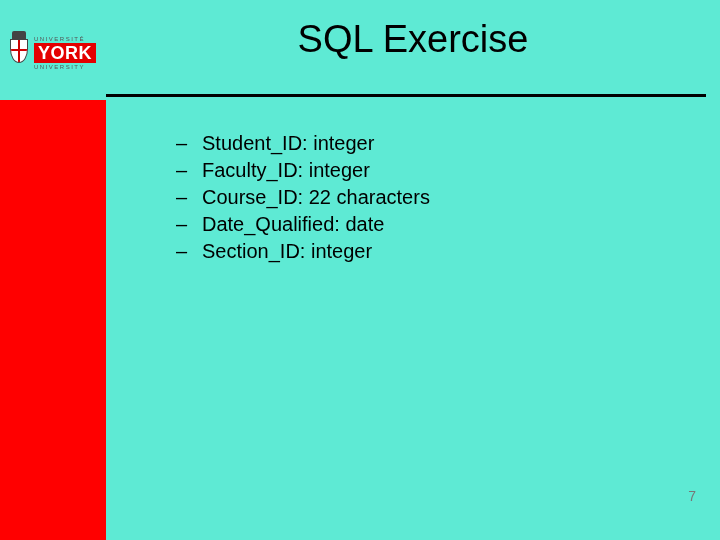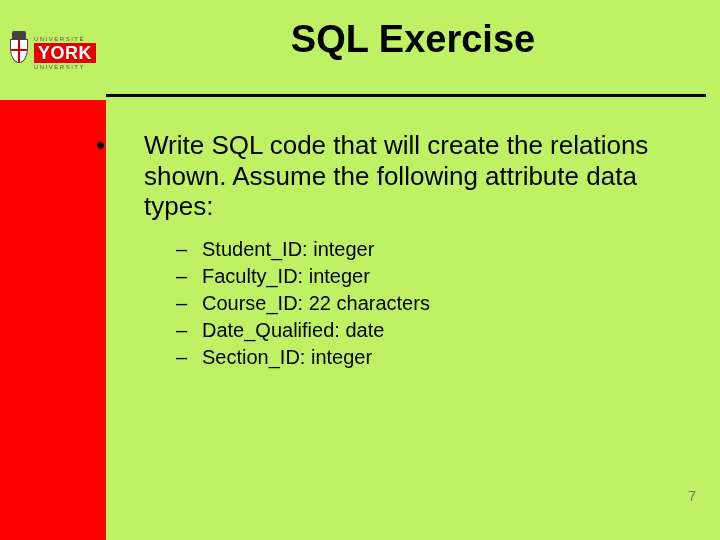--- a/index.html
+++ b/index.html
@@ -1,21 +1,21 @@
 <!DOCTYPE html>
 <html><head>
 <meta charset="utf-8">
 <style>
   * { margin: 0; padding: 0; box-sizing: border-box; }
   html, body { width: 720px; height: 540px; font-family: Arial, Helvetica, sans-serif; background: #fff; }
   .slide {
     position: relative;
     width: 720px;
     height: 540px;
-    background: #bef264;
+    background: #5eead4;
     overflow: hidden;
   }
   .red-sidebar {
     position: absolute;
     left: 0;
     top: 100px;
     width: 106px;
     height: 440px;
     background: #ff0000;
   }
@@ -66,21 +66,21 @@
   }
   .logo-univ { font-size: 6px; letter-spacing: 1.5px; color: #555; display:block; }
   .title {
     position: absolute;
     left: 106px;
     right: 0;
     top: 18px;
     text-align: center;
     font-size: 38px;
     color: #000;
-    font-weight: bold;
+    font-weight: normal;
   }
   .hr {
     position: absolute;
     left: 106px;
     right: 14px;
     top: 94px;
     height: 3px;
     background: #000;
   }
   .content {
@@ -139,21 +139,20 @@
       <span class="logo-york">YORK</span>
       <span class="logo-univ">UNIVERSITY</span>
     </div>
   </div>
 
   <h1 class="title">SQL Exercise</h1>
   <div class="hr"></div>
   <div class="red-sidebar"></div>
 
   <div class="content">
-    <p class="lead">Write SQL code that will create the relations shown. Assume the following attribute data types:</p>
     <div class="sublist">
       <div class="subitem"><span>Student_ID: integer</span></div>
       <div class="subitem"><span>Faculty_ID: integer</span></div>
       <div class="subitem"><span>Course_ID: 22 characters</span></div>
       <div class="subitem"><span>Date_Qualified: date</span></div>
       <div class="subitem"><span>Section_ID: integer</span></div>
     </div>
   </div>
 
   <div class="pagenum">7</div>

